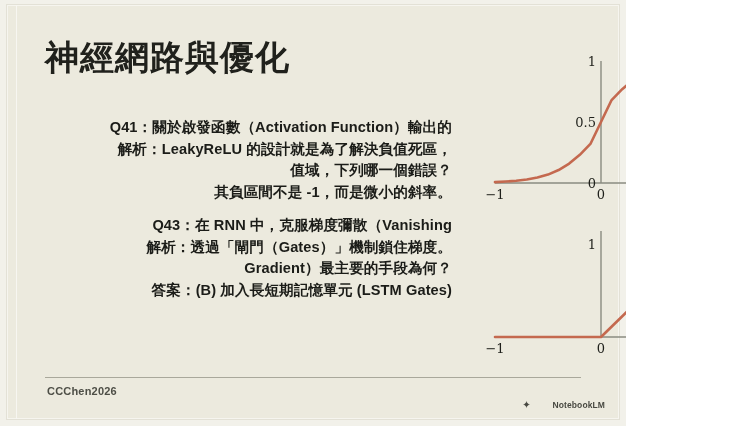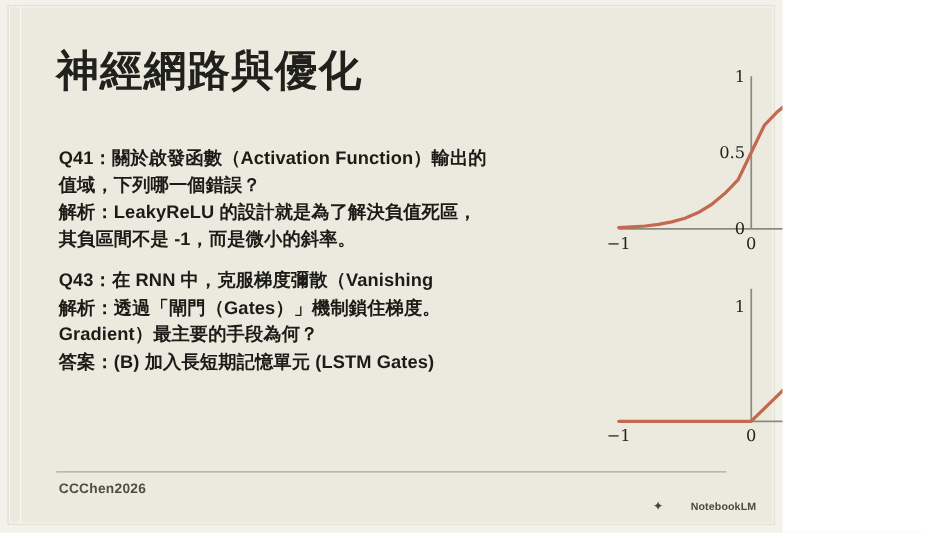--- a/index.html
+++ b/index.html
@@ -49,20 +49,21 @@
     white-space: nowrap;
   }
 
   
   .body-col {
     position: absolute;
     left: 40px;
     top: 112px;
     width: 405px;
     color: #1b1c18;
+    text-align: right;
   }
   .qa-block { margin-bottom: 0; }
   .qa-block + .qa-block { margin-top: 12px; }
   .qa-line {
     font-size: 14.6px;
     line-height: 21.5px;
     font-weight: 600;
     color: #1b1c18;
     letter-spacing: 0.1px;
     white-space: pre-wrap;
@@ -120,22 +121,22 @@
 
 <div id="slide-root">
   <div class="slide-page">
     <div class="inner-edge"></div>
 
     <div class="slide-title">神經網路與優化</div>
 
     <div class="body-col">
       <div class="qa-block">
         <div class="qa-line">Q41：關於啟發函數（Activation Function）輸出的</div>
+        <div class="qa-line">解析：LeakyReLU 的設計就是為了解決負值死區，</div>
         <div class="qa-line">值域，下列哪一個錯誤？</div>
-        <div class="qa-line">解析：LeakyReLU 的設計就是為了解決負值死區，</div>
         <div class="qa-line">其負區間不是 -1，而是微小的斜率。</div>
       </div>
       <div class="qa-block">
         <div class="qa-line">Q43：在 RNN 中，克服梯度彌散（Vanishing</div>
         <div class="qa-line">解析：透過「閘門（Gates）」機制鎖住梯度。</div>
         <div class="qa-line">Gradient）最主要的手段為何？</div>
         <div class="qa-line">答案：(B) 加入長短期記憶單元 (LSTM Gates)</div>
       </div>
     </div>
 

